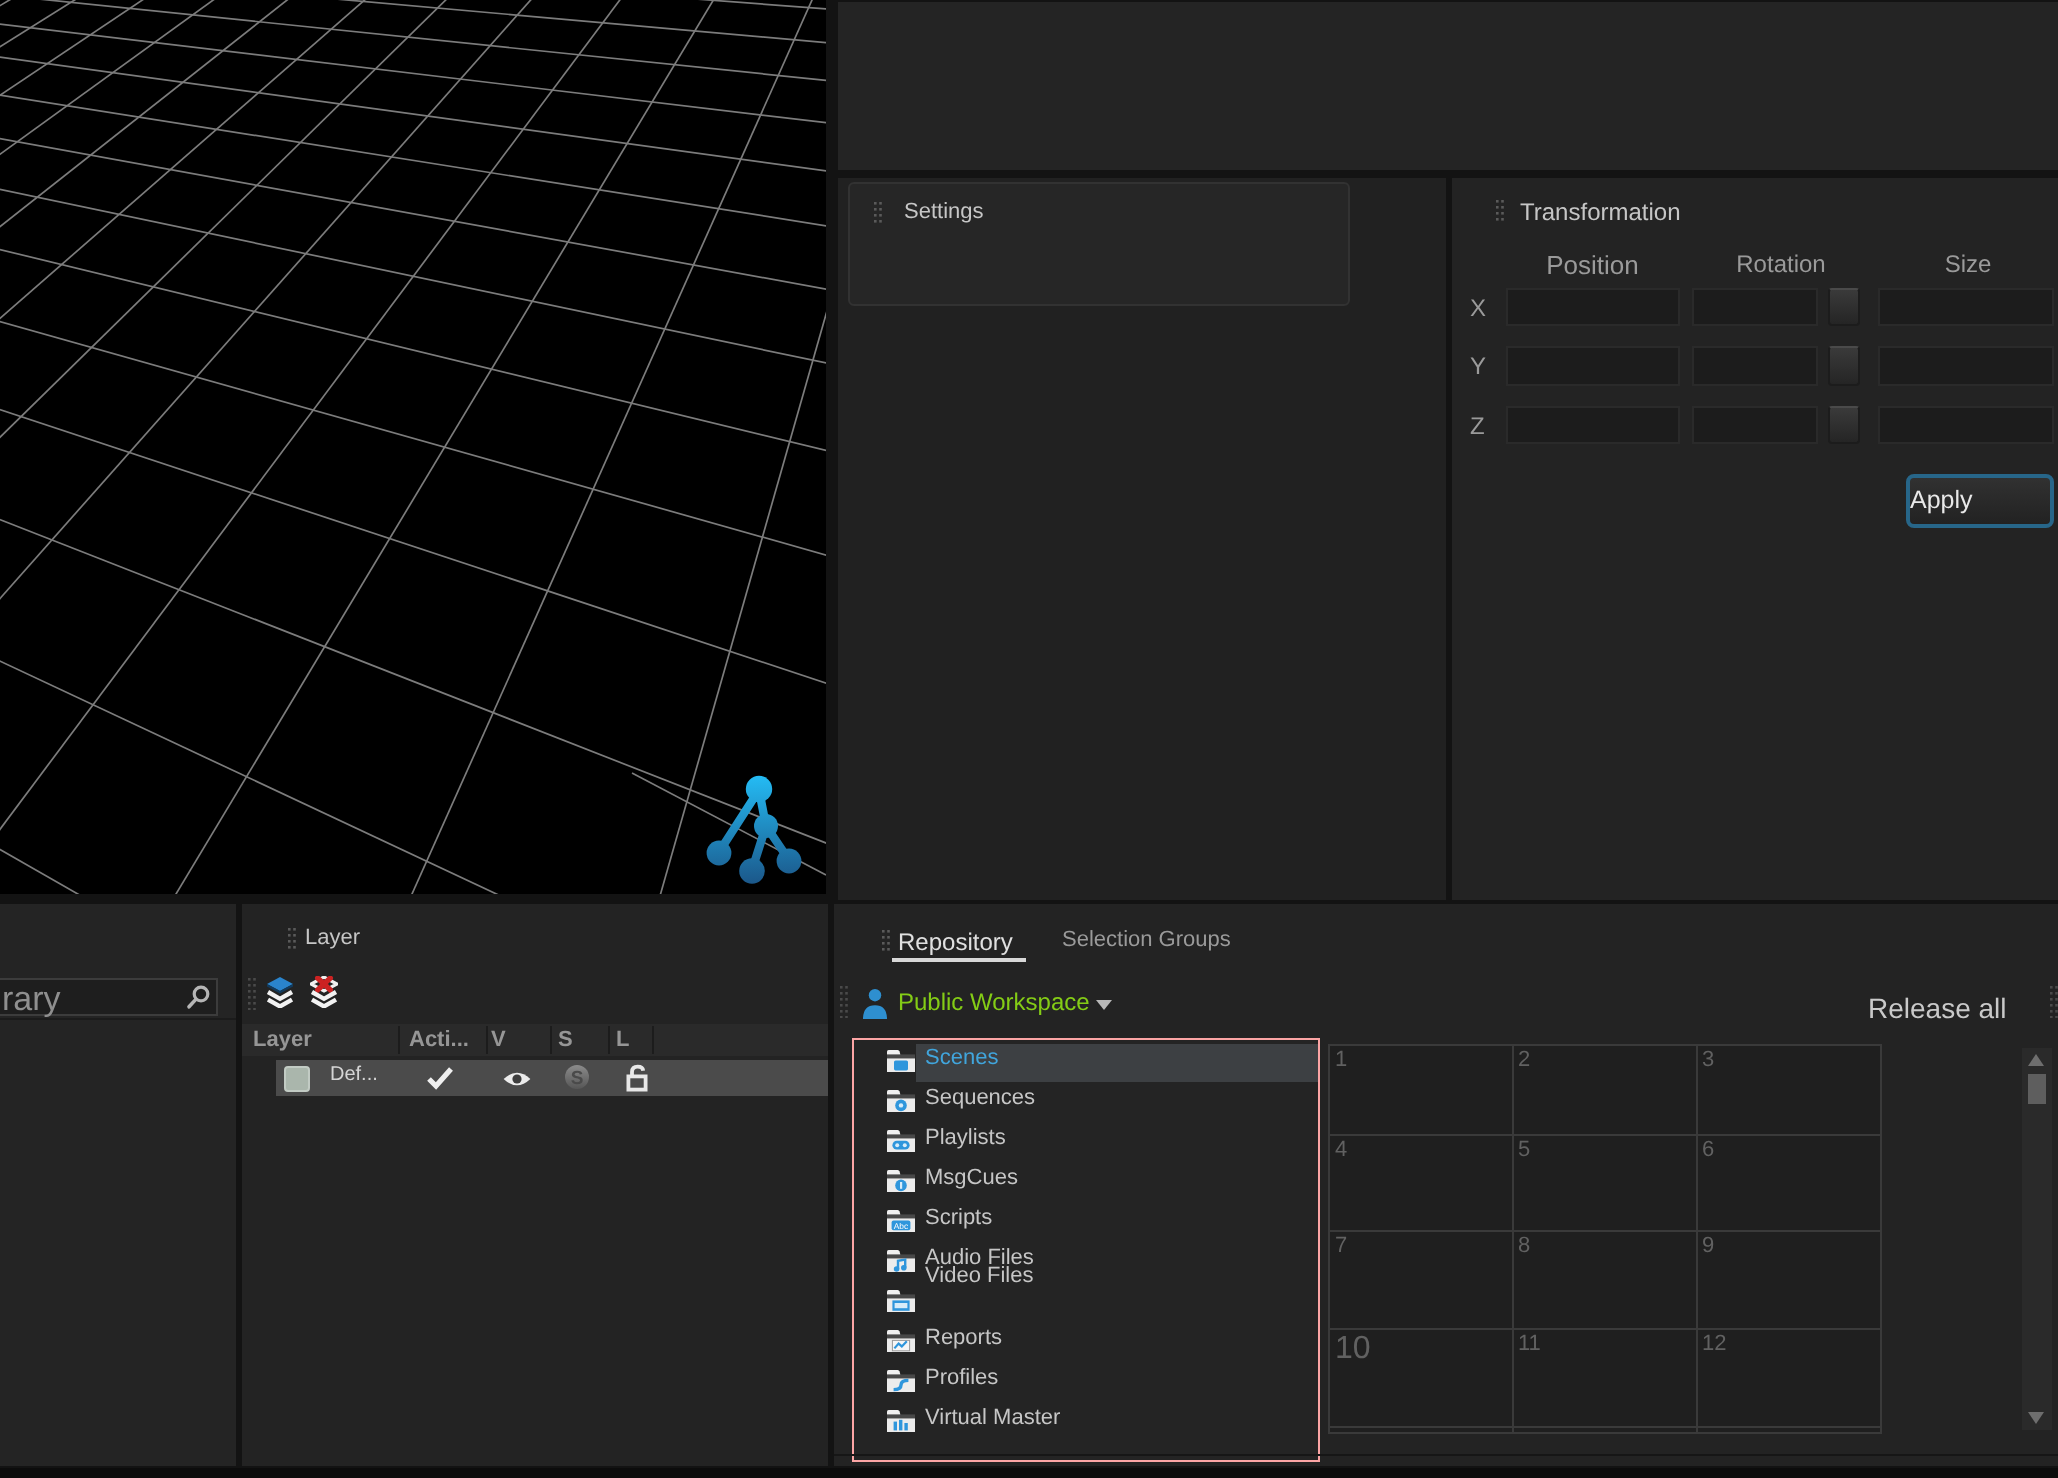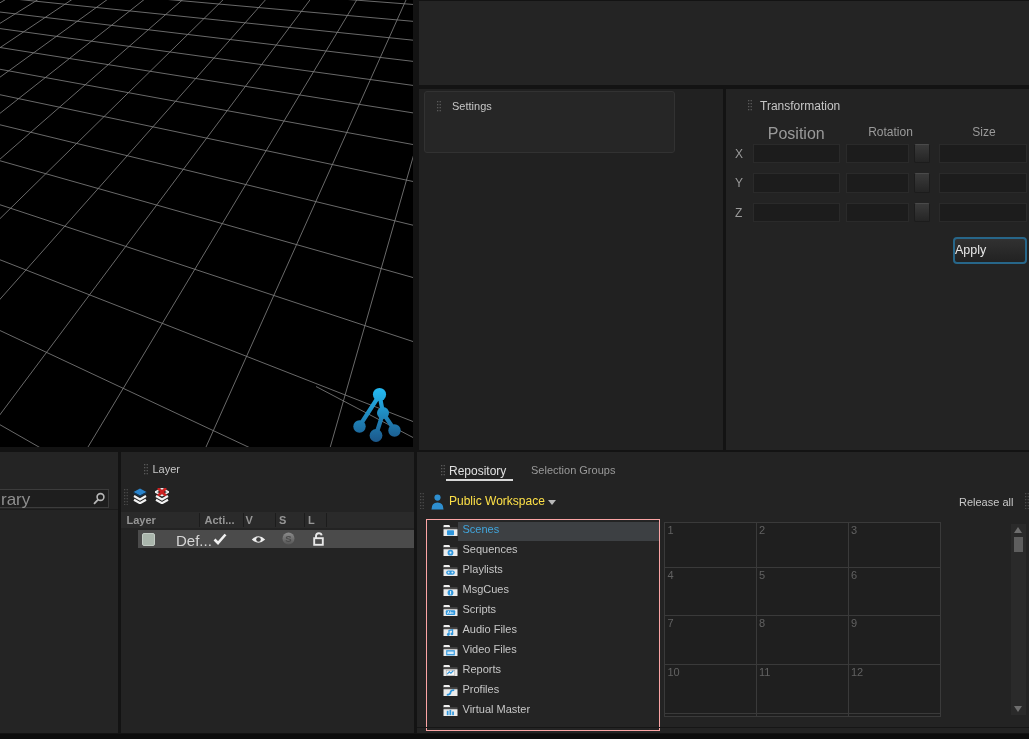--- a/index.html
+++ b/index.html
@@ -91,21 +91,21 @@
         <rect x="2.6" y="0" width="1.3" height="1.3"></rect>
         <rect x="0" y="3" width="1.3" height="1.3"></rect>
         <rect x="2.6" y="3" width="1.3" height="1.3"></rect>
         <rect x="0" y="6" width="1.3" height="1.3"></rect>
         <rect x="2.6" y="6" width="1.3" height="1.3"></rect>
         <rect x="0" y="9" width="1.3" height="1.3"></rect>
         <rect x="2.6" y="9" width="1.3" height="1.3"></rect>
       </g>
     </svg>
   <div class="abs hdr" style="left:34px;top:10px">Transformation</div>
-  <div class="abs" style="left:27px;top:35.5px;width:86.5px;text-align:center;color:#9a9a9a;font-size:16px">Position</div>
+  <div class="abs" style="left:27px;top:35.5px;width:86.5px;text-align:center;color:#9a9a9a;font-size:13px">Position</div>
   <div class="abs" style="left:123px;top:35.5px;width:83px;text-align:center;color:#9a9a9a;font-size:12px">Rotation</div>
   <div class="abs" style="left:215.5px;top:35.5px;width:85px;text-align:center;color:#9a9a9a;font-size:12px">Size</div>
 <div class="abs" style="left:9px;top:57.7px;color:#9a9a9a;font-size:12px">X</div>
     <div class="abs" style="left:27px;top:54.5px;width:86.5px;height:19.5px;background:#1c1c1c;border:1px solid #2a2a2a;"></div>
     <div class="abs" style="left:120px;top:54.5px;width:62.5px;height:19.5px;background:#1c1c1c;border:1px solid #2a2a2a;"></div>
     <div class="abs" style="left:187.5px;top:54.5px;width:16.5px;height:19.5px;background:linear-gradient(#3a3a3a,#252525);border:1px solid #1c1c1c;border-top:1px solid #4a4a4a;border-radius:2px"></div>
     <div class="abs" style="left:212.5px;top:54.5px;width:88.5px;height:19.5px;background:#1c1c1c;border:1px solid #2a2a2a;"></div>
     <div class="abs" style="left:9px;top:87.2px;color:#9a9a9a;font-size:12px">Y</div>
     <div class="abs" style="left:27px;top:84.0px;width:86.5px;height:19.5px;background:#1c1c1c;border:1px solid #2a2a2a;"></div>
     <div class="abs" style="left:120px;top:84.0px;width:62.5px;height:19.5px;background:#1c1c1c;border:1px solid #2a2a2a;"></div>
@@ -189,21 +189,21 @@
      <span class="abs" style="left:158px;top:2px">S</span>
      <span class="abs" style="left:187px;top:2px">L</span>
      <span class="abs" style="left:77.5px;top:1px;width:1px;height:14px;background:#1c1c1c"></span>
      <span class="abs" style="left:121.5px;top:1px;width:1px;height:14px;background:#1c1c1c"></span>
      <span class="abs" style="left:153.5px;top:1px;width:1px;height:14px;background:#1c1c1c"></span>
      <span class="abs" style="left:182.5px;top:1px;width:1px;height:14px;background:#1c1c1c"></span>
      <span class="abs" style="left:204.5px;top:1px;width:1px;height:14px;background:#1c1c1c"></span>
   </div>
   <div class="abs" style="left:17px;top:77.5px;width:276px;height:18px;background:#4b4b4b">
      <span class="abs" style="left:4px;top:3px;width:13px;height:13px;background:#aab6ac;border:1px solid #c2cbc4;border-radius:2px"></span>
-     <span class="abs" style="left:38px;top:2px;color:#d5d5d5;font-size:15px">Def...</span>
+     <span class="abs" style="left:27px;top:2px;color:#d5d5d5;font-size:10px">Def...</span>
      <svg class="abs" style="left:75px;top:3.5px" width="14" height="12" viewBox="0 0 14 12">
         <path d="M1.5 6.5 L5 10 L12.5 1.5" fill="none" stroke="#f0f0f0" stroke-width="2.6"></path>
       </svg>
       <svg class="abs" style="left:112.5px;top:5.5px" width="15" height="9" viewBox="0 0 15 9">
         <path d="M0.8 4.5 Q7.5 -1.8 14.2 4.5 Q7.5 10.8 0.8 4.5 Z" fill="#ececec"></path>
         <circle cx="7.5" cy="4.5" r="2.3" fill="#3e3e3e"></circle>
       </svg>
       <svg class="abs" style="left:143.5px;top:2.5px" width="13" height="13" viewBox="0 0 13 13">
         <defs>
           <linearGradient id="sb" x1="0" y1="0" x2="0" y2="1">
@@ -250,23 +250,23 @@
         <rect x="0" y="12" width="1.3" height="1.3"></rect>
         <rect x="2.6" y="12" width="1.3" height="1.3"></rect>
         <rect x="0" y="15" width="1.3" height="1.3"></rect>
         <rect x="2.6" y="15" width="1.3" height="1.3"></rect>
       </g>
     </svg>
     <svg class="abs" style="left:14px;top:41.5px" width="13" height="16" viewBox="0 0 13 16">
       <circle cx="6.5" cy="3.6" r="3.1" fill="#2e8fd0"></circle>
       <path d="M0.5 15.5 Q0.5 8.6 6.5 8.6 Q12.5 8.6 12.5 15.5 Z" fill="#2e8fd0"></path>
     </svg>
-  <div class="abs" style="left:32px;top:42px;color:#fde047;font-size:12px">Public Workspace</div>
+  <div class="abs" style="left:32px;top:42px;color:#84cc16;font-size:12px">Public Workspace</div>
   <div class="abs" style="left:131px;top:48px;width:0;height:0;border-left:4px solid transparent;border-right:4px solid transparent;border-top:5px solid #b9b9b9"></div>
-  <div class="abs" style="left:542px;top:44px;color:#c9c9c9;font-size:11px">Release all</div>
+  <div class="abs" style="left:517px;top:44px;color:#c9c9c9;font-size:14px">Release all</div>
   <svg class="abs" style="left:607.5px;top:41px" width="5" height="16" viewBox="0 0 5 16">
       <g fill="#4a4a4a">
         <rect x="0" y="0" width="1.3" height="1.3"></rect>
         <rect x="2.6" y="0" width="1.3" height="1.3"></rect>
         <rect x="0" y="3" width="1.3" height="1.3"></rect>
         <rect x="2.6" y="3" width="1.3" height="1.3"></rect>
         <rect x="0" y="6" width="1.3" height="1.3"></rect>
         <rect x="2.6" y="6" width="1.3" height="1.3"></rect>
         <rect x="0" y="9" width="1.3" height="1.3"></rect>
         <rect x="2.6" y="9" width="1.3" height="1.3"></rect>
@@ -327,21 +327,21 @@
         <circle cx="8.9" cy="9.9" r="1.4" fill="#2f96dc"></circle>
       </svg>
       <div class="abs" style="left:36px;top:103px;color:#c6c6c6;font-size:11px">Audio Files</div>
       <svg class="abs" style="left:16px;top:124px" width="15" height="13" viewBox="0 0 15 13">
         <path d="M0.5 3.5 L0.5 1.8 Q0.5 1 1.3 1 L5.8 1 Q6.6 1 6.8 1.8 L7.2 3.5 Z" fill="#f0f0f0"></path>
         <rect x="0.5" y="3.2" width="14" height="2" fill="#484848"></rect>
         <rect x="0.5" y="5.2" width="14" height="6.8" fill="#ececec"></rect>
         <rect x="3.2" y="6.2" width="8.6" height="5.2" fill="#2f96dc"></rect>
         <rect x="4.3" y="7.5" width="6.4" height="2.6" fill="#d7ecf9"></rect>
       </svg>
-      <div class="abs" style="left:36px;top:123px;color:#c6c6c6;font-size:11px">Video Files</div>
+      <div class="abs" style="left:36px;top:112px;color:#c6c6c6;font-size:11px">Video Files</div>
       <svg class="abs" style="left:16px;top:144px" width="15" height="13" viewBox="0 0 15 13">
         <path d="M0.5 3.5 L0.5 1.8 Q0.5 1 1.3 1 L5.8 1 Q6.6 1 6.8 1.8 L7.2 3.5 Z" fill="#f0f0f0"></path>
         <rect x="0.5" y="3.2" width="14" height="2" fill="#484848"></rect>
         <rect x="0.5" y="5.2" width="14" height="6.8" fill="#ececec"></rect>
         <rect x="3.2" y="6.2" width="8.6" height="5.2" fill="#f6f6f6" stroke="#9a9a9a" stroke-width="0.5"></rect>
         <path d="M4.2 10.2 L6.3 7.8 L7.9 9.2 L10.4 6.6" fill="none" stroke="#2f96dc" stroke-width="1.1"></path>
       </svg>
       <div class="abs" style="left:36px;top:143px;color:#c6c6c6;font-size:11px">Reports</div>
       <svg class="abs" style="left:16px;top:164px" width="15" height="13" viewBox="0 0 15 13">
         <path d="M0.5 3.5 L0.5 1.8 Q0.5 1 1.3 1 L5.8 1 Q6.6 1 6.8 1.8 L7.2 3.5 Z" fill="#f0f0f0"></path>
@@ -369,21 +369,21 @@
     <div class="abs" style="left:247.0px;top:260.8px;width:276.5px;height:1px;background:#3a3a3a"></div>
     <span class="abs" style="left:250.5px;top:72.0px;color:#616161;font-size:11px">1</span>
     <span class="abs" style="left:342.0px;top:72.0px;color:#616161;font-size:11px">2</span>
     <span class="abs" style="left:434.0px;top:72.0px;color:#616161;font-size:11px">3</span>
     <span class="abs" style="left:250.5px;top:116.7px;color:#616161;font-size:11px">4</span>
     <span class="abs" style="left:342.0px;top:116.7px;color:#616161;font-size:11px">5</span>
     <span class="abs" style="left:434.0px;top:116.7px;color:#616161;font-size:11px">6</span>
     <span class="abs" style="left:250.5px;top:165.4px;color:#616161;font-size:11px">7</span>
     <span class="abs" style="left:342.0px;top:165.4px;color:#616161;font-size:11px">8</span>
     <span class="abs" style="left:434.0px;top:165.4px;color:#616161;font-size:11px">9</span>
-    <span class="abs" style="left:250.5px;top:214.1px;color:#616161;font-size:11px">10</span>
+    <span class="abs" style="left:250.5px;top:214.1px;color:#616161;font-size:16px">10</span>
     <span class="abs" style="left:342.0px;top:214.1px;color:#616161;font-size:11px">11</span>
     <span class="abs" style="left:434.0px;top:214.1px;color:#616161;font-size:11px">12</span>
   <div class="abs" style="left:593.5px;top:71.5px;width:15.5px;height:191px;background:#2a2a2a">
     <div class="abs" style="left:3.5px;top:3px;width:0;height:0;border-left:4.2px solid transparent;border-right:4.2px solid transparent;border-bottom:6px solid #6e6e6e"></div>
     <div class="abs" style="left:3px;top:13px;width:9.5px;height:15px;background:#5e5e5e"></div>
     <div class="abs" style="left:3.5px;bottom:3px;width:0;height:0;border-left:4.2px solid transparent;border-right:4.2px solid transparent;border-top:6px solid #6e6e6e"></div>
   </div>
   <div class="abs" style="left:0;top:274.5px;width:612px;height:1px;background:#161616"></div>
 </div>
 <div class="abs" style="left:0;top:733.5px;width:1029px;height:5.5px;background:#0c0c0c"></div>

